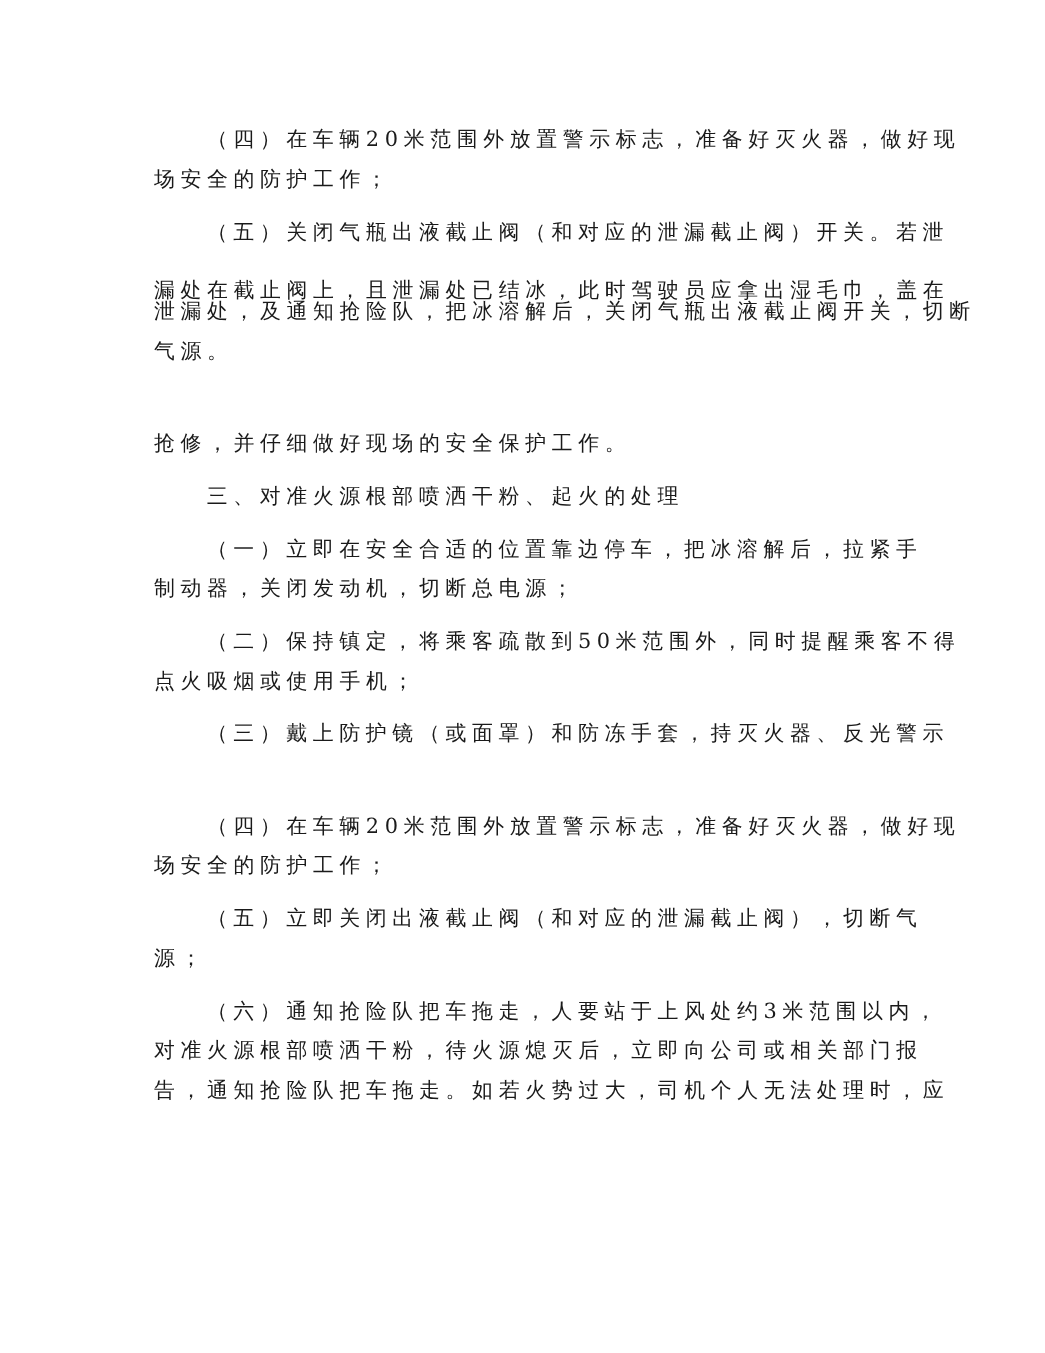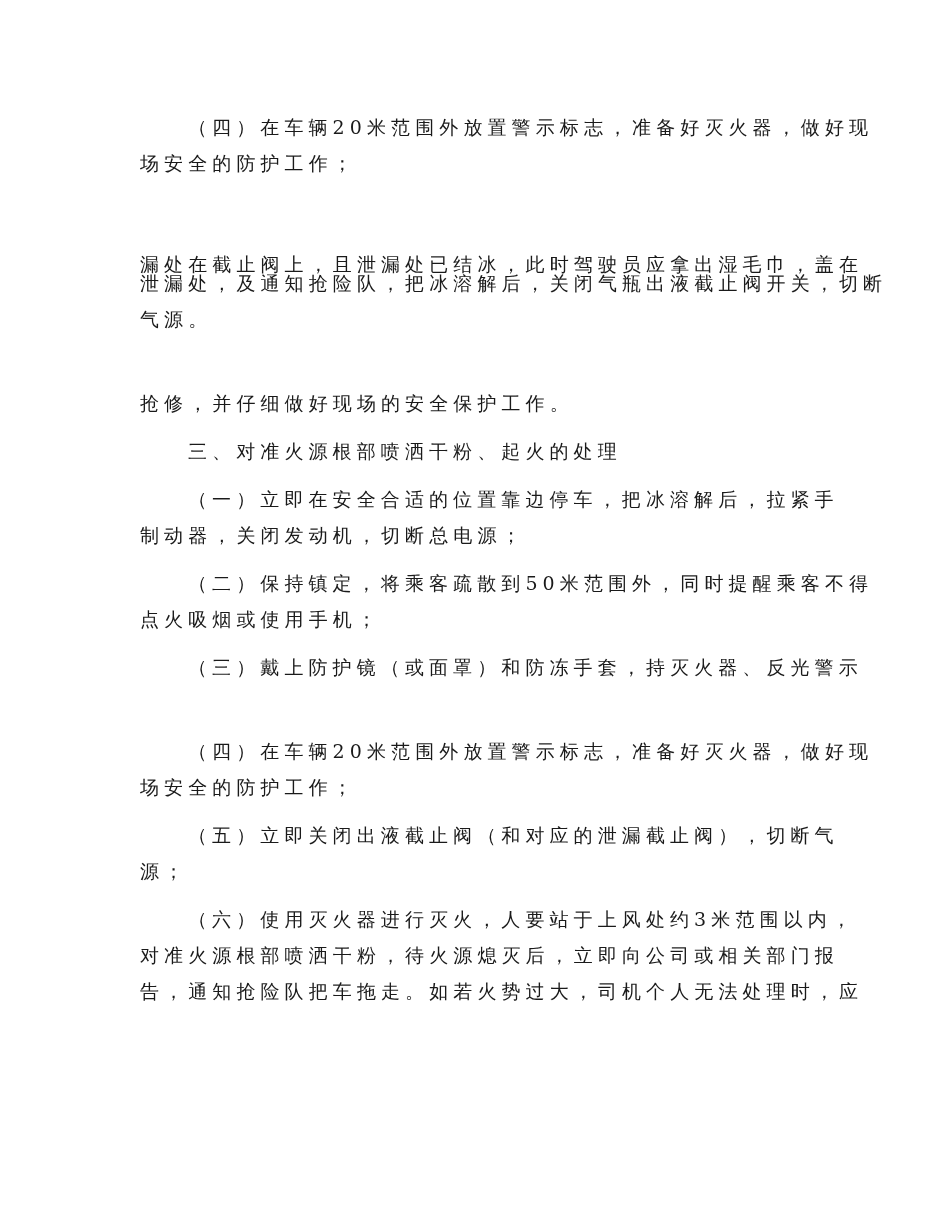--- a/index.html
+++ b/index.html
@@ -19,20 +19,21 @@
     .indent { left: 188px; }
     .heading { left: 188px; }
   </style>
 </head>
 <body>
 
 <div class="page">
   <div class="line indent" style="top:115px">（四）在车辆20米范围外放置警示标志，准备好灭火器，做好现</div>
   <div class="line" style="top:151px">场安全的防护工作；</div>
 
+  <div class="line indent" style="top:199px">（五）关闭气瓶出液截止阀（和对应的泄漏截止阀）开关。若泄</div>
   <div class="line" style="top:252px">漏处在截止阀上，且泄漏处已结冰，此时驾驶员应拿出湿毛巾，盖在</div>
   <div class="line" style="top:271px">泄漏处，及通知抢险队，把冰溶解后，关闭气瓶出液截止阀开关，切断</div>
   <div class="line" style="top:307px">气源。</div>
 
   <div class="line" style="top:391px">抢修，并仔细做好现场的安全保护工作。</div>
 
   <div class="line heading" style="top:439px">三、对准火源根部喷洒干粉、起火的处理</div>
 
   <div class="line indent" style="top:487px">（一）立即在安全合适的位置靠边停车，把冰溶解后，拉紧手</div>
   <div class="line" style="top:523px">制动器，关闭发动机，切断总电源；</div>
@@ -41,16 +42,16 @@
   <div class="line" style="top:607px">点火吸烟或使用手机；</div>
 
   <div class="line indent" style="top:655px">（三）戴上防护镜（或面罩）和防冻手套，持灭火器、反光警示</div>
 
   <div class="line indent" style="top:739px">（四）在车辆20米范围外放置警示标志，准备好灭火器，做好现</div>
   <div class="line" style="top:775px">场安全的防护工作；</div>
 
   <div class="line indent" style="top:823px">（五）立即关闭出液截止阀（和对应的泄漏截止阀），切断气</div>
   <div class="line" style="top:859px">源；</div>
 
-  <div class="line indent" style="top:907px">（六）使用灭火器进行灭火，人要站于上风处约3米范围以内，</div>
+  <div class="line indent" style="top:907px">（六）通知抢险队把车拖走，人要站于上风处约3米范围以内，</div>
   <div class="line" style="top:943px">对准火源根部喷洒干粉，待火源熄灭后，立即向公司或相关部门报</div>
   <div class="line" style="top:979px">告，通知抢险队把车拖走。如若火势过大，司机个人无法处理时，应</div>
 </div>
 
 </body></html>

